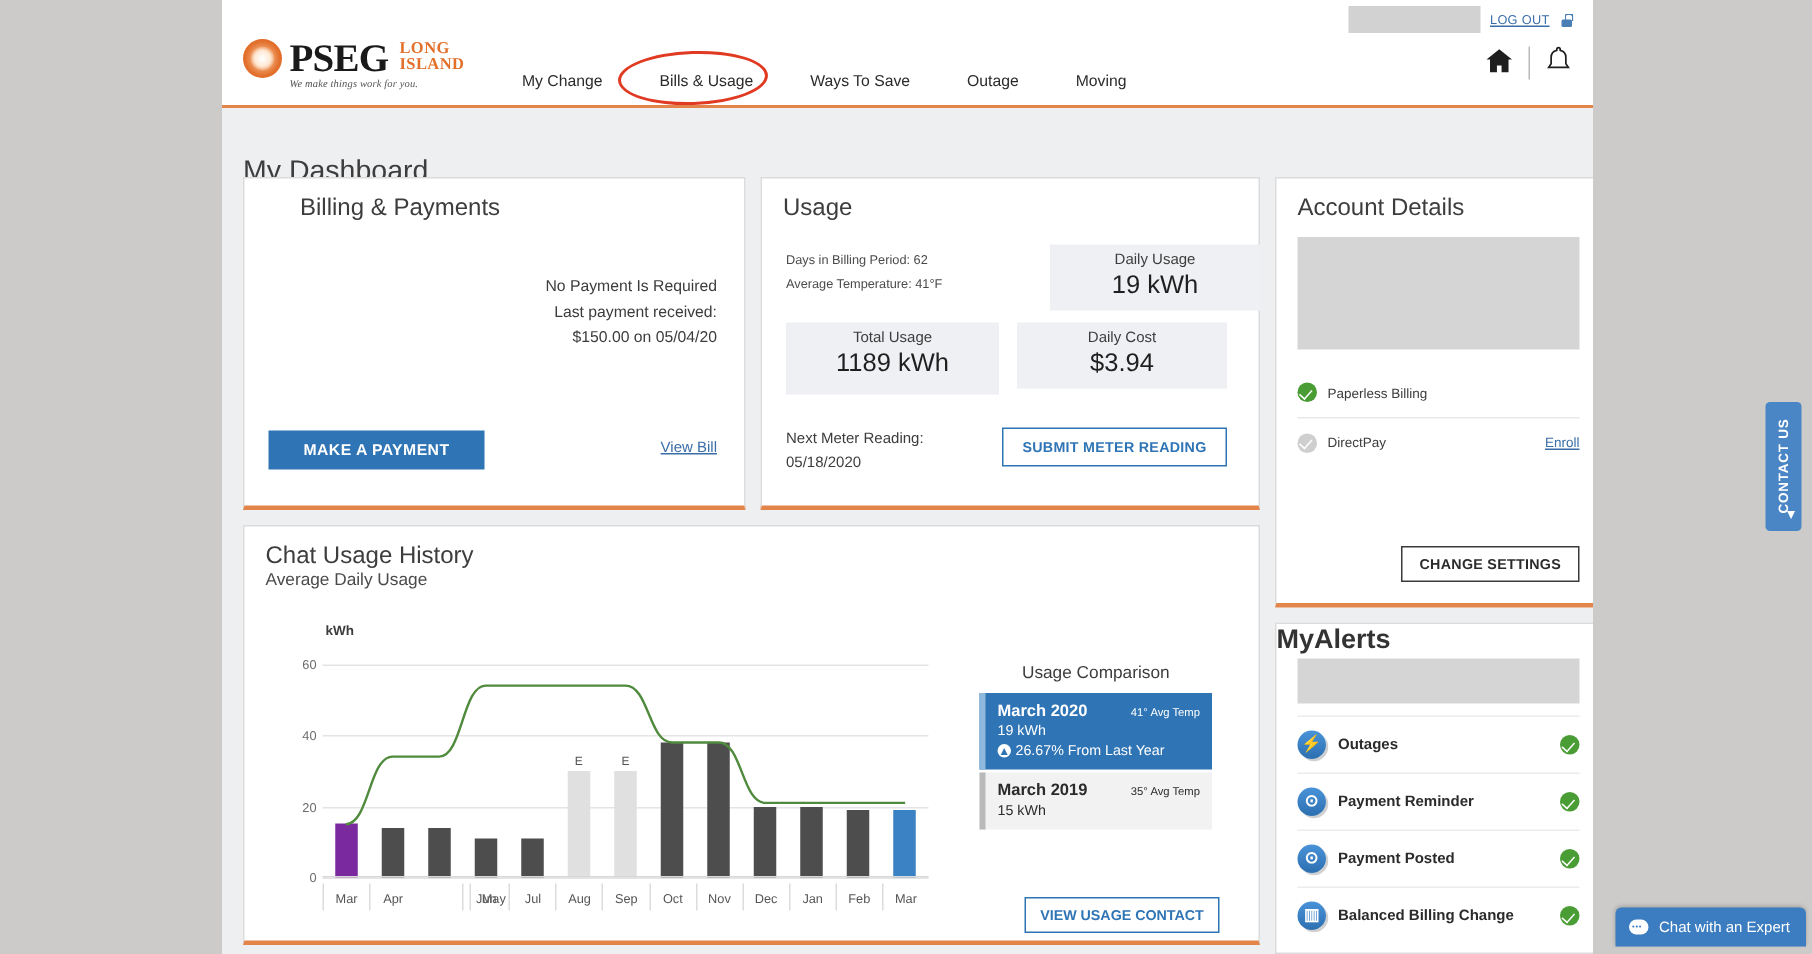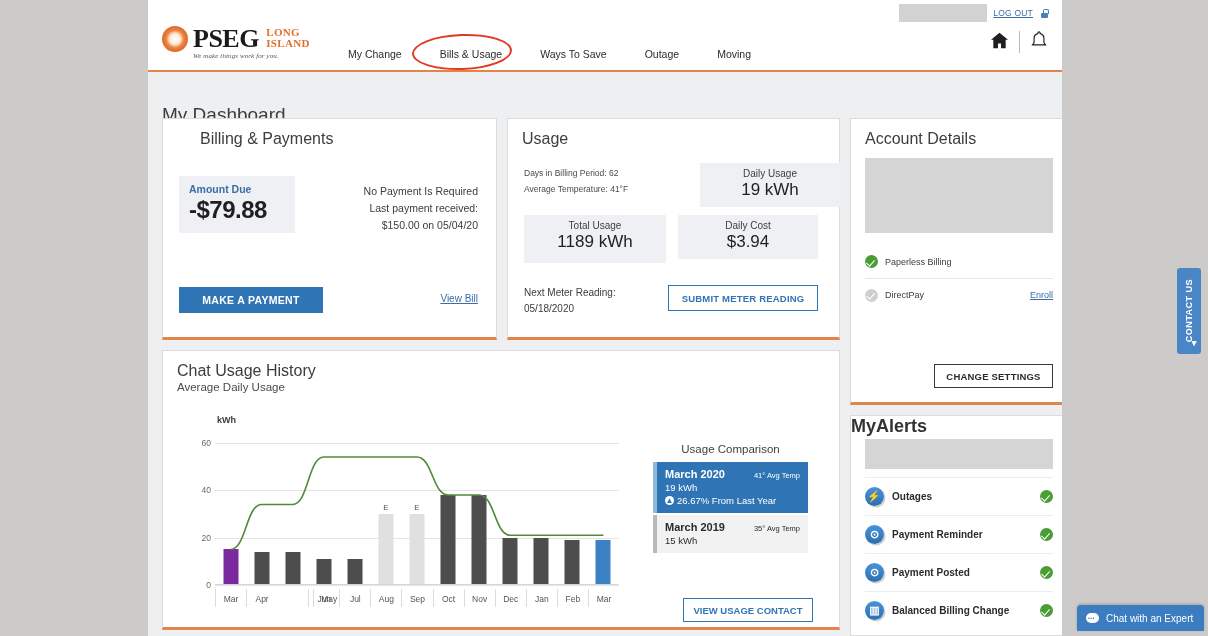--- a/index.html
+++ b/index.html
@@ -205,24 +205,20 @@
   </div>
 
   <div class="content">
     <div class="row">
 
       <div>
         <div class="row">
 
           <div class="card billing">
             <h2>Billing &amp; Payments</h2>
-            <div class="amount-box">
-              <div class="amount-label">Amount Due</div>
-              <div class="amount-val">-$79.88</div>
-            </div>
             <div class="bill-note">
               <div>No Payment Is Required</div>
               <div>Last payment received:</div>
               <div>$150.00 on 05/04/20</div>
             </div>
             <button class="pay-btn">MAKE A PAYMENT</button>
             <a class="view-bill">View Bill</a>
           </div>
 
           <div class="card usage">

